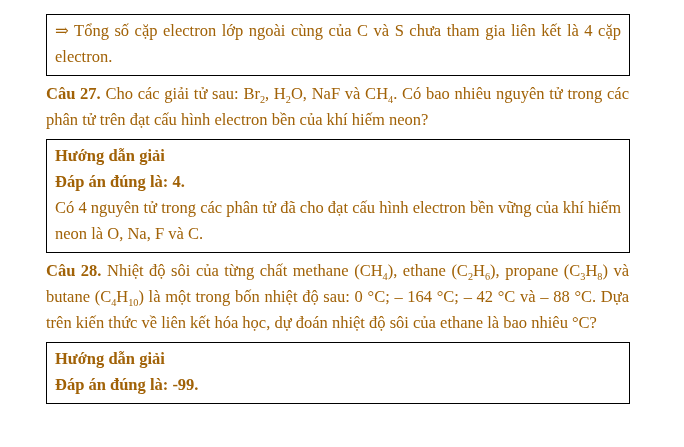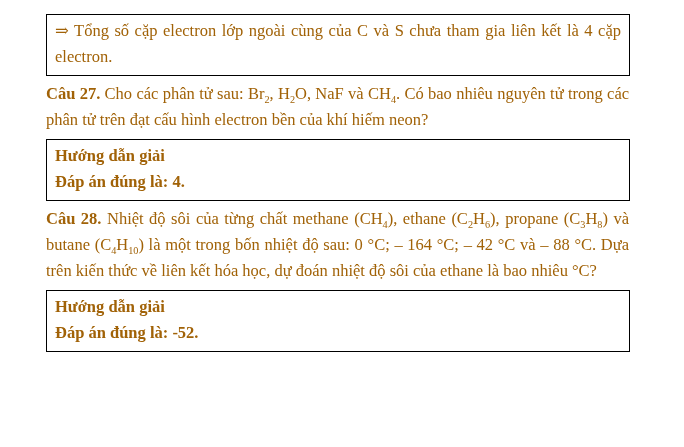--- a/index.html
+++ b/index.html
@@ -42,26 +42,27 @@
   }
 </style>
 </head>
 <body>
 
 <div class="page">
     <div class="block boxed">
       <p class="para"><span>⇒ Tổng số cặp electron lớp ngoài cùng của C và S chưa tham gia liên kết là 4 cặp electron.</span></p>
     </div>
     <div class="block plain">
-      <p class="para"><span class="bold">Câu 27.</span><span> Cho các phân tử sau:  Br</span><span class="subscript">2</span><span>,  H</span><span class="subscript">2</span><span>O,  NaF và  CH</span><span class="subscript">4</span><span>. Có bao nhiêu nguyên tử trong các phân tử trên đạt cấu hình electron bền của khí hiếm neon?</span></p>
+      <p class="para"><span class="bold">Câu 27.</span><span> Cho các giải tử sau:  Br</span><span class="subscript">2</span><span>,  H</span><span class="subscript">2</span><span>O,  NaF và  CH</span><span class="subscript">4</span><span>. Có bao nhiêu nguyên tử trong các phân tử trên đạt cấu hình electron bền của khí hiếm neon?</span></p>
     </div>
     <div class="block boxed">
       <p class="para"><span class="bold">Hướng dẫn giải</span></p>
       <p class="para"><span class="bold">Đáp án đúng là: 4.</span></p>
+      <p class="para"><span>Có 4 nguyên tử trong các phân tử đã cho đạt cấu hình electron bền vững của khí hiếm neon là O, Na, F và C.</span></p>
     </div>
     <div class="block plain">
       <p class="para"><span class="bold">Câu 28.</span><span> Nhiệt độ sôi của từng chất methane (CH</span><span class="subscript">4</span><span>), ethane (C</span><span class="subscript">2</span><span>H</span><span class="subscript">6</span><span>), propane (C</span><span class="subscript">3</span><span>H</span><span class="subscript">8</span><span>) và butane (C</span><span class="subscript">4</span><span>H</span><span class="subscript">10</span><span>) là một trong bốn nhiệt độ sau: 0 °C; – 164 °C; – 42 °C và – 88 °C. Dựa trên kiến thức về liên kết hóa học, dự đoán nhiệt độ sôi của ethane là bao nhiêu °C?</span></p>
     </div>
     <div class="block boxed">
       <p class="para"><span class="bold">Hướng dẫn giải</span></p>
-      <p class="para"><span class="bold">Đáp án đúng là: -52.</span></p>
+      <p class="para"><span class="bold">Đáp án đúng là: -99.</span></p>
     </div>
   </div>
 
 </body></html>

